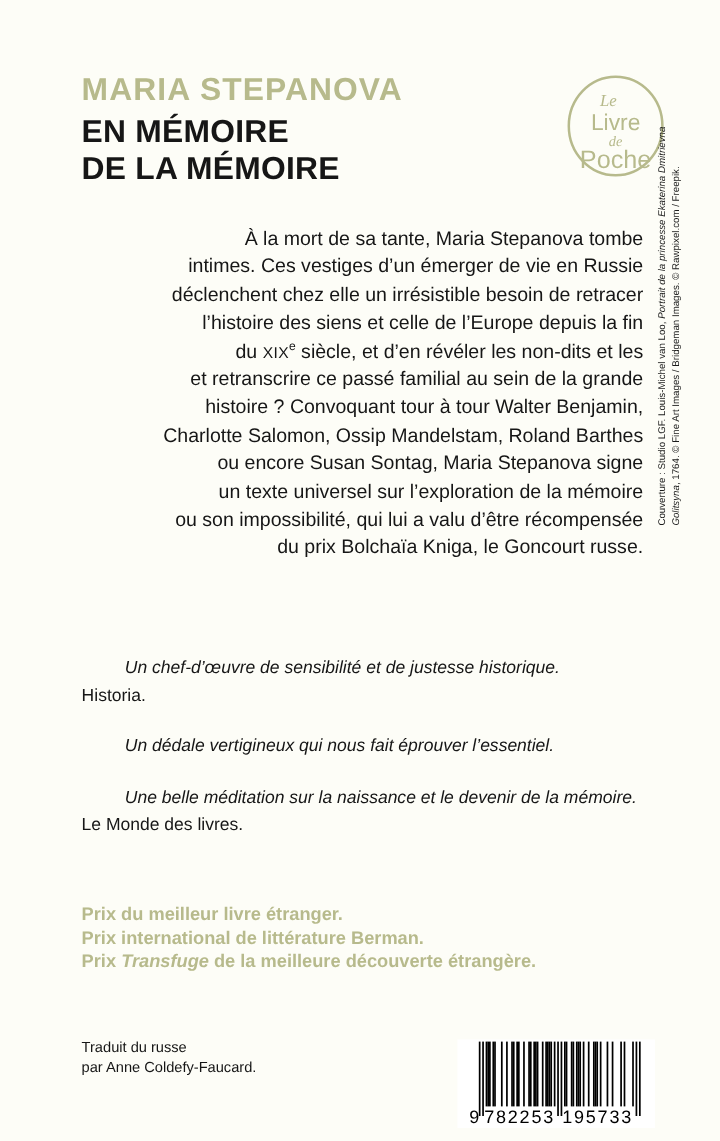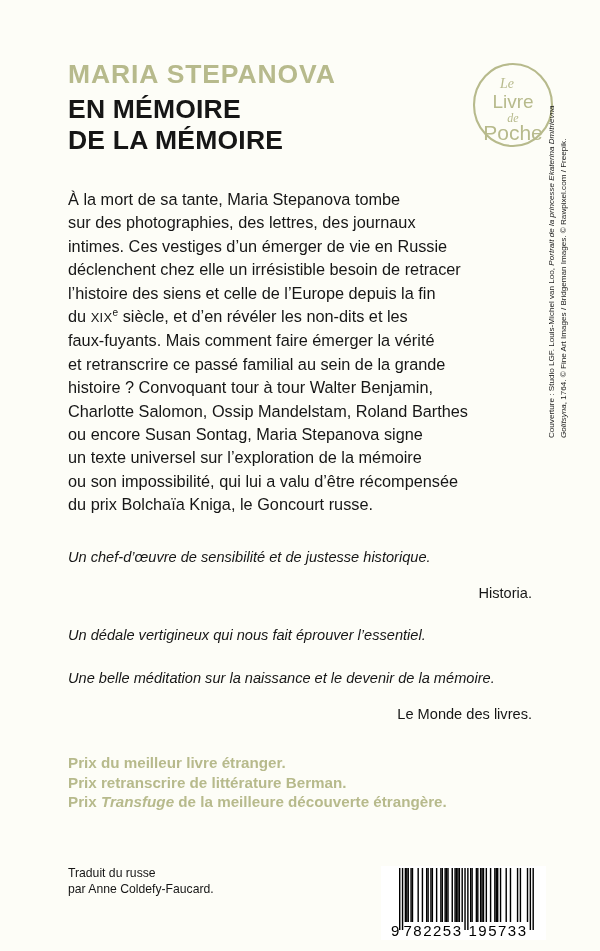--- a/index.html
+++ b/index.html
@@ -58,21 +58,21 @@
   
   #blurb {
     position: absolute;
     left: 68px;
     top: 188px;
     width: 468px;
     font-size: 16.3px;
     line-height: 23.4px;
     color: #161616;
   }
-  #blurb .bline { display: block; white-space: nowrap; }
+  #blurb .bline { display: block; white-space: nowrap; text-align: right; }
   .sc {
     font-size: 0.80em;
     letter-spacing: 0.3px;
   }
   .sup {
     font-size: 0.62em;
     vertical-align: super;
     line-height: 0;
   }
 
@@ -85,26 +85,27 @@
     font-size: 14.6px;
     line-height: 20.2px;
     color: #161616;
   }
   .quote-block { margin-bottom: 22px; }
   .quote-block:last-child { margin-bottom: 0; }
   .qtext {
     font-style: italic;
     display: block;
     white-space: nowrap;
+    margin-left: 36px;
   }
   .qsrc {
     display: block;
-    text-align: right;
+    text-align: left;
     font-style: normal;
-    margin-top: 16px;
+    margin-top: 3px;
   }
 
   
   #prizes {
     position: absolute;
     left: 68px;
     top: 753px;
     width: 430px;
     font-size: 15.2px;
     line-height: 19.6px;
@@ -182,26 +183,24 @@
       <ellipse cx="46" cy="43" rx="39" ry="41" fill="none" stroke="#b7ba8c" stroke-width="2.1"></ellipse>
       <text x="40" y="26" font-family="Liberation Serif, serif" font-style="italic" font-size="14" fill="#b7ba8c" text-anchor="middle">Le</text>
       <text x="46" y="46" font-family="Liberation Sans, sans-serif" font-size="19" fill="#b7ba8c" text-anchor="middle">Livre</text>
       <text x="46" y="60" font-family="Liberation Serif, serif" font-style="italic" font-size="12" fill="#b7ba8c" text-anchor="middle">de</text>
       <text x="46" y="78" font-family="Liberation Sans, sans-serif" font-size="21" fill="#b7ba8c" text-anchor="middle">Poche</text>
     </svg>
   </div>
 
   <div id="blurb">
     <span class="bline">À la mort de sa tante, Maria Stepanova tombe</span>
-    <span class="bline">sur des photographies, des lettres, des journaux</span>
     <span class="bline">intimes. Ces vestiges d’un émerger de vie en Russie</span>
     <span class="bline">déclenchent chez elle un irrésistible besoin de retracer</span>
     <span class="bline">l’histoire des siens et celle de l’Europe depuis la fin</span>
     <span class="bline"><span>du </span><span class="sc">XIX</span><span class="sup">e</span><span> siècle, et d’en révéler les non-dits et les</span></span>
-    <span class="bline">faux-fuyants. Mais comment faire émerger la vérité</span>
     <span class="bline">et retranscrire ce passé familial au sein de la grande</span>
     <span class="bline">histoire ? Convoquant tour à tour Walter Benjamin,</span>
     <span class="bline">Charlotte Salomon, Ossip Mandelstam, Roland Barthes</span>
     <span class="bline">ou encore Susan Sontag, Maria Stepanova signe</span>
     <span class="bline">un texte universel sur l’exploration de la mémoire</span>
     <span class="bline">ou son impossibilité, qui lui a valu d’être récompensée</span>
     <span class="bline">du prix Bolchaïa Kniga, le Goncourt russe.</span>
   </div>
 
   <div id="quotes">
@@ -213,21 +212,21 @@
       <span class="qtext">Un dédale vertigineux qui nous fait éprouver l’essentiel.</span>
     </div>
     <div class="quote-block">
       <span class="qtext">Une belle méditation sur la naissance et le devenir de la mémoire.</span>
       <span class="qsrc">Le Monde des livres.</span>
     </div>
   </div>
 
   <div id="prizes">
     <span class="pline">Prix du meilleur livre étranger.</span>
-    <span class="pline">Prix retranscrire de littérature Berman.</span>
+    <span class="pline">Prix international de littérature Berman.</span>
     <span class="pline"><span>Prix </span><em>Transfuge</em><span> de la meilleure découverte étrangère.</span></span>
   </div>
 
   <div id="credits">
     <span class="cline"><span>Couverture : Studio LGF. Louis-Michel van Loo, </span><em>Portrait de la princesse Ekaterina Dmitrievna</em></span>
     <span class="cline"><em>Golitsyna</em><span>, 1764. © Fine Art Images / Bridgeman Images. © Rawpixel.com / Freepik.</span></span>
   </div>
 
   <div id="translator">
     <span class="tl">Traduit du russe</span>

